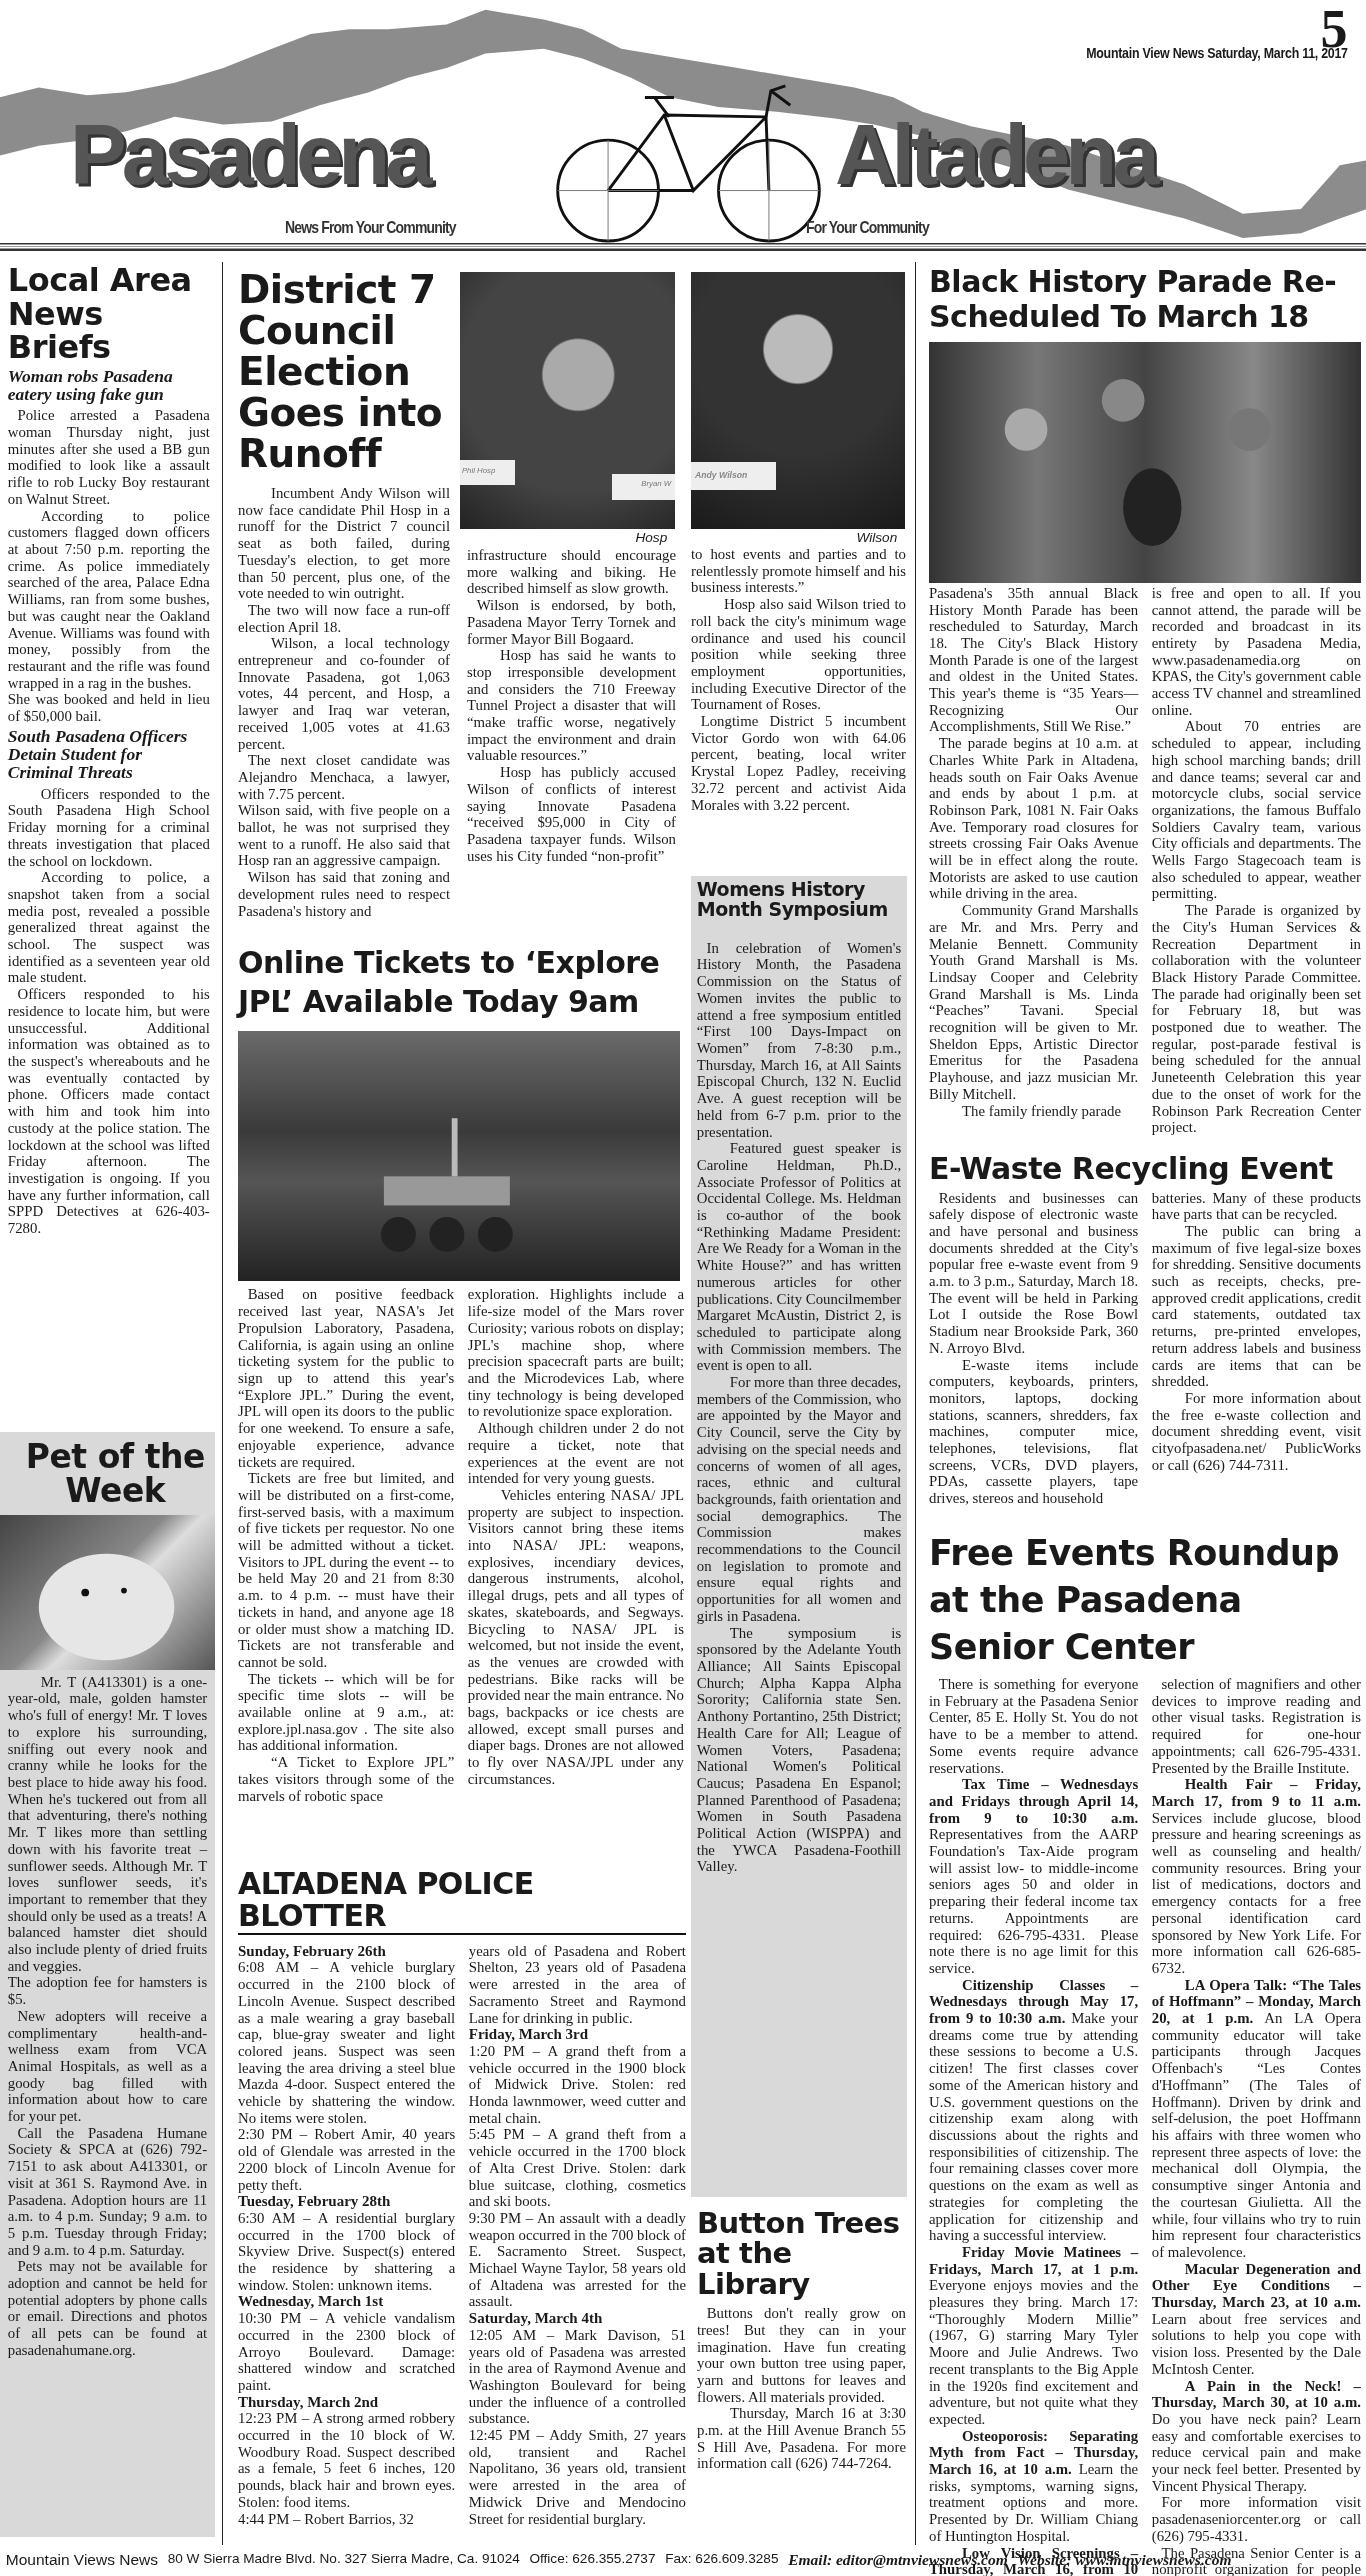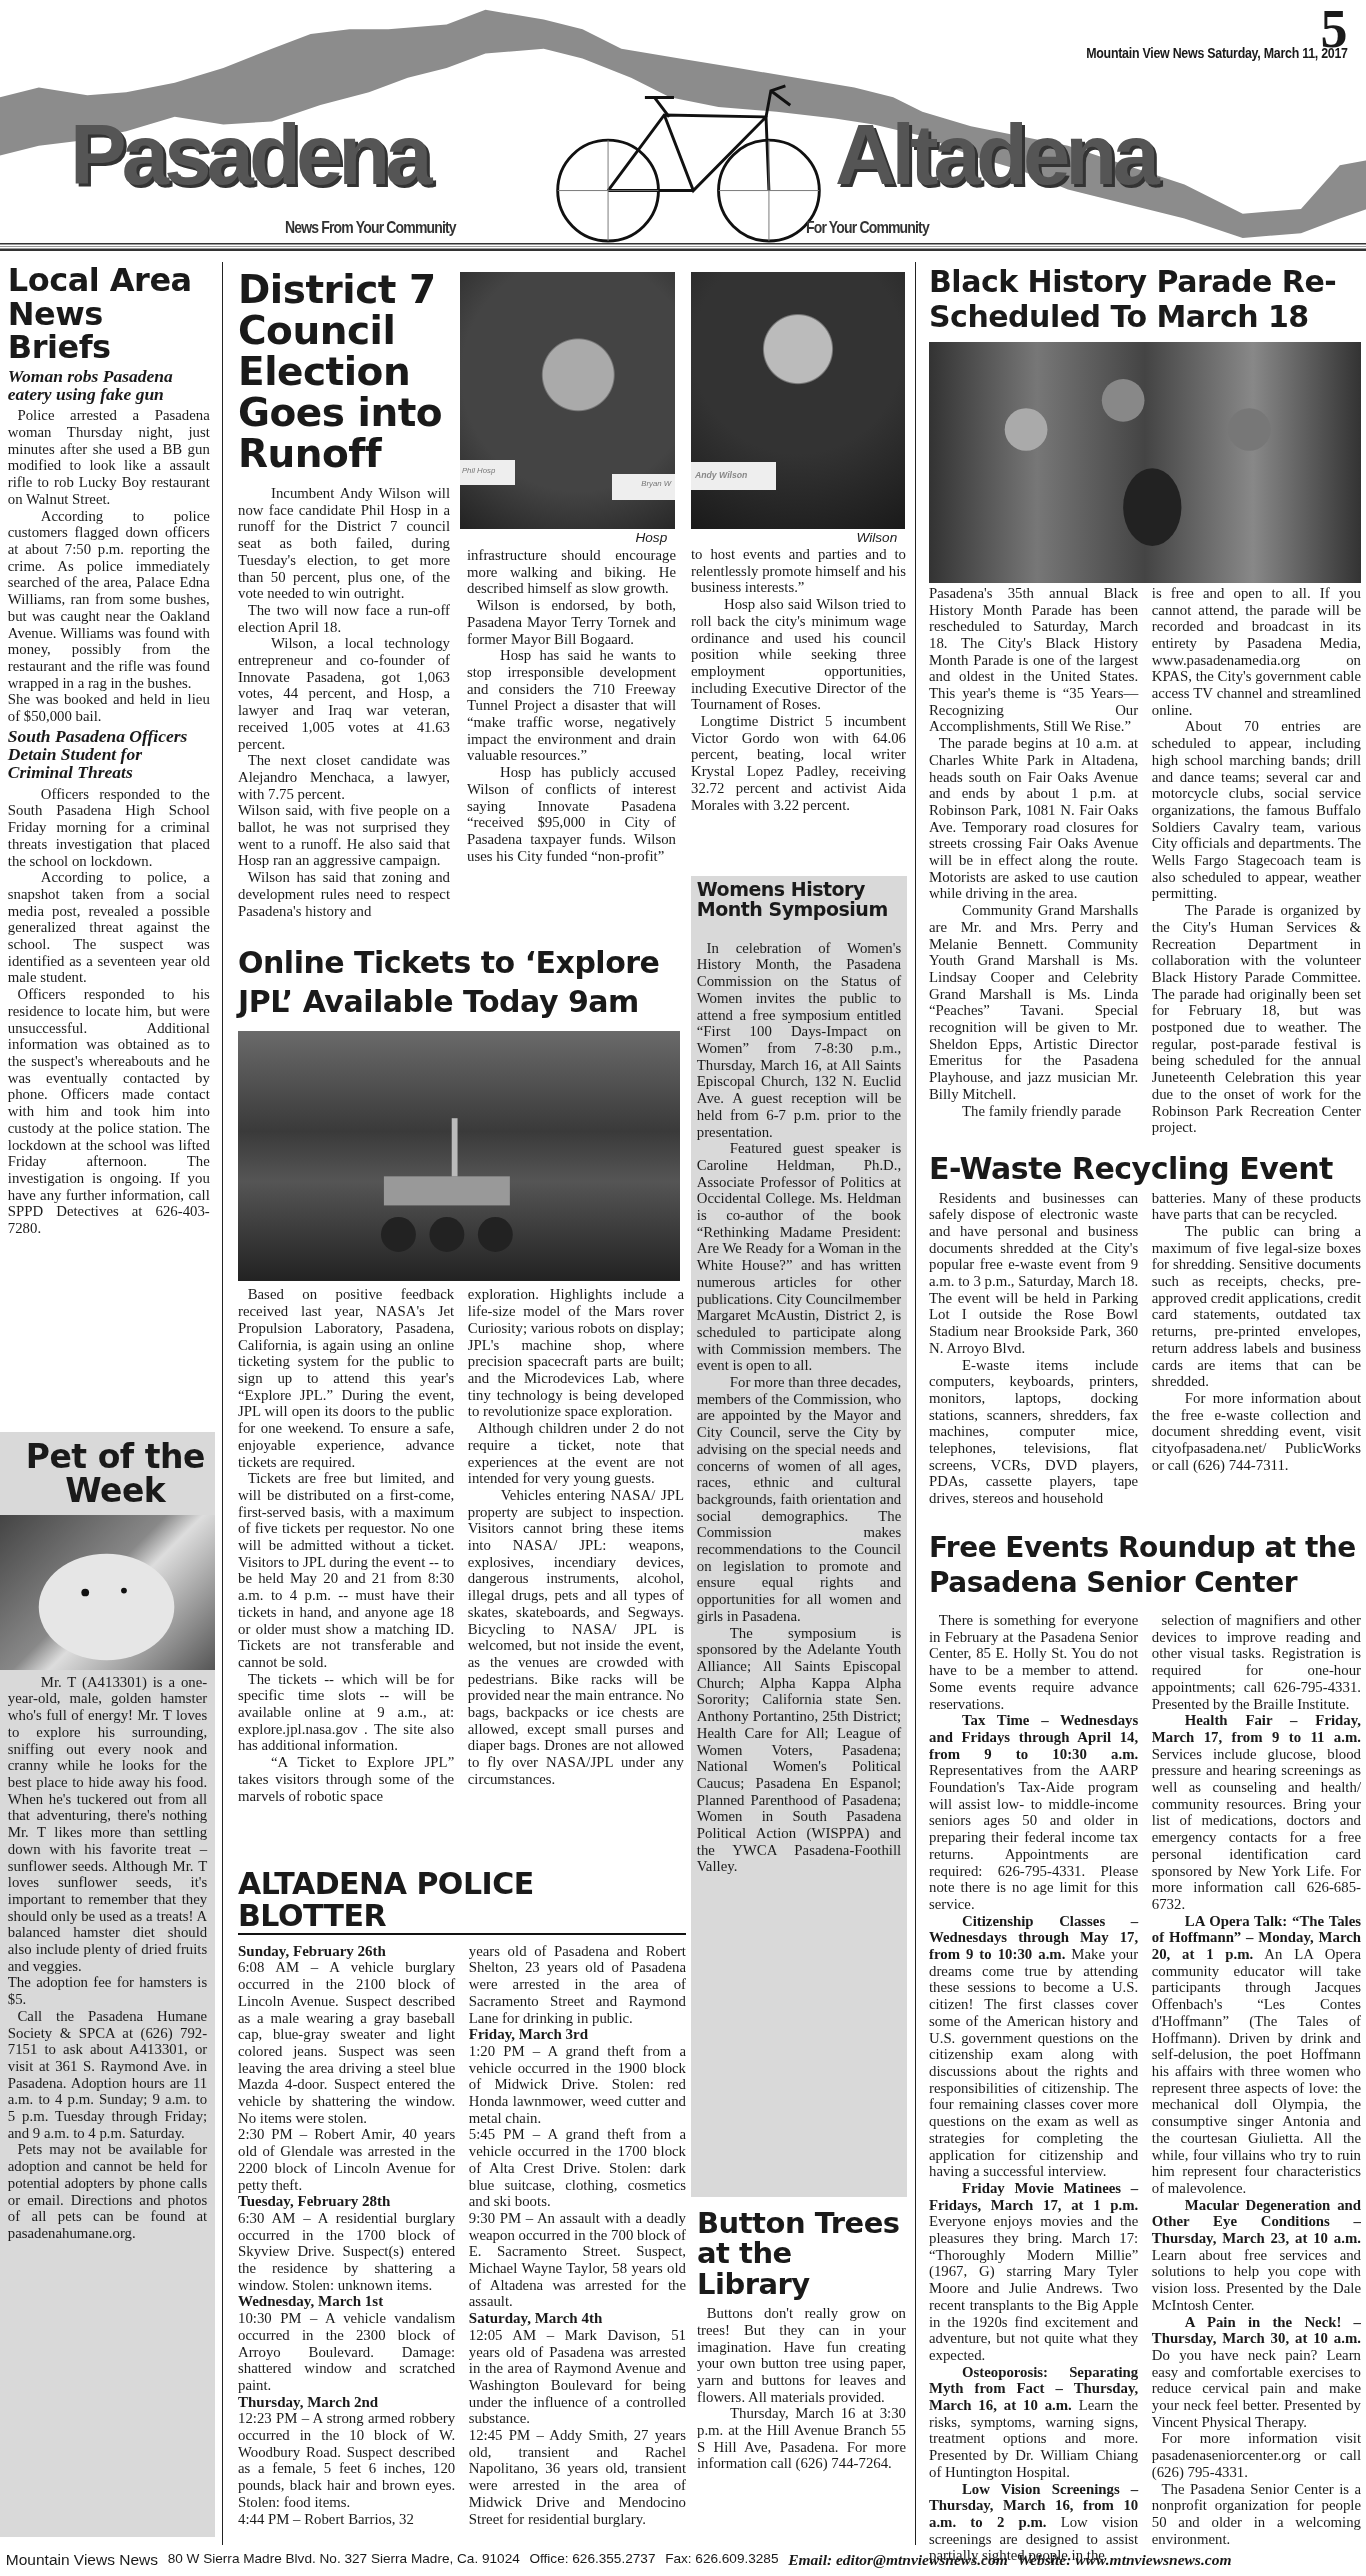--- a/index.html
+++ b/index.html
@@ -79,20 +79,21 @@
   <div class="photo" style="width:215px;height:155px;background:linear-gradient(135deg,#444,#888 45%,#ddd 55%,#555)">
     <svg width="215" height="155" viewBox="0 0 222 160">
         <ellipse cx="110" cy="95" rx="70" ry="55" fill="#e6e6e6"></ellipse>
         <circle cx="88" cy="80" r="4" fill="#111"></circle>
         <circle cx="128" cy="78" r="3" fill="#111"></circle>
       </svg>
   </div>
   <div style="padding:3.9px 7.8px">
     <p class="t big">Mr. T (A413301) is a one-year-old, male, golden hamster who's full of energy! Mr. T loves to explore his surrounding, sniffing out every nook and cranny while he looks for the best place to hide away his food. When he's tuckered out from all that adventuring, there's nothing Mr. T likes more than settling down with his favorite treat – sunflower seeds. Although Mr. T loves sunflower seeds, it's important to remember that they should only be used as a treats! A balanced hamster diet should also include plenty of dried fruits and veggies.</p>
     <p class="t ni">The adoption fee for hamsters is $5.</p>
+    <p class="t">New adopters will receive a complimentary health-and-wellness exam from VCA Animal Hospitals, as well as a goody bag filled with information about how to care for your pet.</p>
     <p class="t">Call the Pasadena Humane Society &amp; SPCA at (626) 792-7151 to ask about A413301, or visit at 361 S. Raymond Ave. in Pasadena. Adoption hours are 11 a.m. to 4 p.m. Sunday; 9 a.m. to 5 p.m. Tuesday through Friday; and 9 a.m. to 4 p.m. Saturday.</p>
     <p class="t">Pets may not be available for adoption and cannot be held for potential adopters by phone calls or email. Directions and photos of all pets can be found at pasadenahumane.org.</p>
   </div>
 </div>
 
 <div class="col" style="left:238px;top:270px;width:670px;height:483px">
   <h1 class="hd" style="font-size:39px;width:209px;position:absolute;left:0;top:0">District 7 Council Election Goes into Runoff</h1>
   <div style="position:absolute;left:0;top:215px;width:212px">
     <p class="t big">Incumbent Andy Wilson will now face candidate Phil Hosp in a runoff for the District 7 council seat as both failed, during Tuesday's election, to get more than 50 percent, plus one, of the vote needed to win outright.</p>
     <p class="t">The two will now face a run-off election April 18.</p>
@@ -226,21 +227,21 @@
     </div>
     <div>
       <p class="t ni">batteries.   Many of these products have parts that can be recycled.</p>
       <p class="t big">The public can bring a maximum of five legal-size boxes for shredding.  Sensitive documents such as receipts, checks, pre-approved credit applications, credit card statements, outdated tax returns, pre-printed envelopes, return address labels and business cards are items that can be shredded.</p>
       <p class="t big">For more information about the free e-waste collection and document shredding event, visit cityofpasadena.net/ PublicWorks or call (626) 744-7311.</p>
     </div>
   </div>
 </div>
 
 <div class="col" style="left:929px;top:1530px;width:432px">
-  <h1 class="hd" style="font-size:28px;line-height:35px;margin-bottom:12px">Free Events Roundup at the Pasadena Senior Center</h1>
+  <h1 class="hd" style="font-size:35px;line-height:47px;margin-bottom:5px">Free Events Roundup at the Pasadena Senior Center</h1>
   <div class="twocol">
     <div id="sen1">
         <p class="t"><span>There is something for everyone in February at the Pasadena Senior Center, 85 E. Holly St. You do not have to be a member to attend. Some events require advance reservations.</span></p>
         <p class="t big"><b class="lead">Tax Time – Wednesdays and Fridays through April 14, from 9 to 10:30 a.m.</b><span> Representatives from the AARP Foundation's Tax-Aide program will assist low- to middle-income seniors ages 50 and older in preparing their federal income tax returns. Appointments are required: 626-795-4331. Please note there is no age limit for this service.</span></p>
         <p class="t big"><b class="lead">Citizenship Classes – Wednesdays through May 17, from 9 to 10:30 a.m.</b><span> Make your dreams come true by attending these sessions to become a U.S. citizen! The first classes cover some of the American history and U.S. government questions on the citizenship exam along with discussions about the rights and responsibilities of citizenship. The four remaining classes cover more questions on the exam as well as strategies for completing the application for citizenship and having a successful interview.</span></p>
         <p class="t big"><b class="lead">Friday Movie Matinees – Fridays, March 17, at 1 p.m.</b><span> Everyone enjoys movies and the pleasures they bring. March 17: “Thoroughly Modern Millie” (1967, G) starring Mary Tyler Moore and Julie Andrews. Two recent transplants to the Big Apple in the 1920s find excitement and adventure, but not quite what they expected.</span></p>
         <p class="t big"><b class="lead">Osteoporosis: Separating Myth from Fact – Thursday, March 16, at 10 a.m.</b><span> Learn the risks, symptoms, warning signs, treatment options and more. Presented by Dr. William Chiang of Huntington Hospital.</span></p>
         <p class="t big"><b class="lead">Low Vision Screenings – Thursday, March 16, from 10 a.m. to 2 p.m.</b><span> Low vision screenings are designed to assist partially sighted people in the</span></p>
       </div>
     <div id="sen2">

